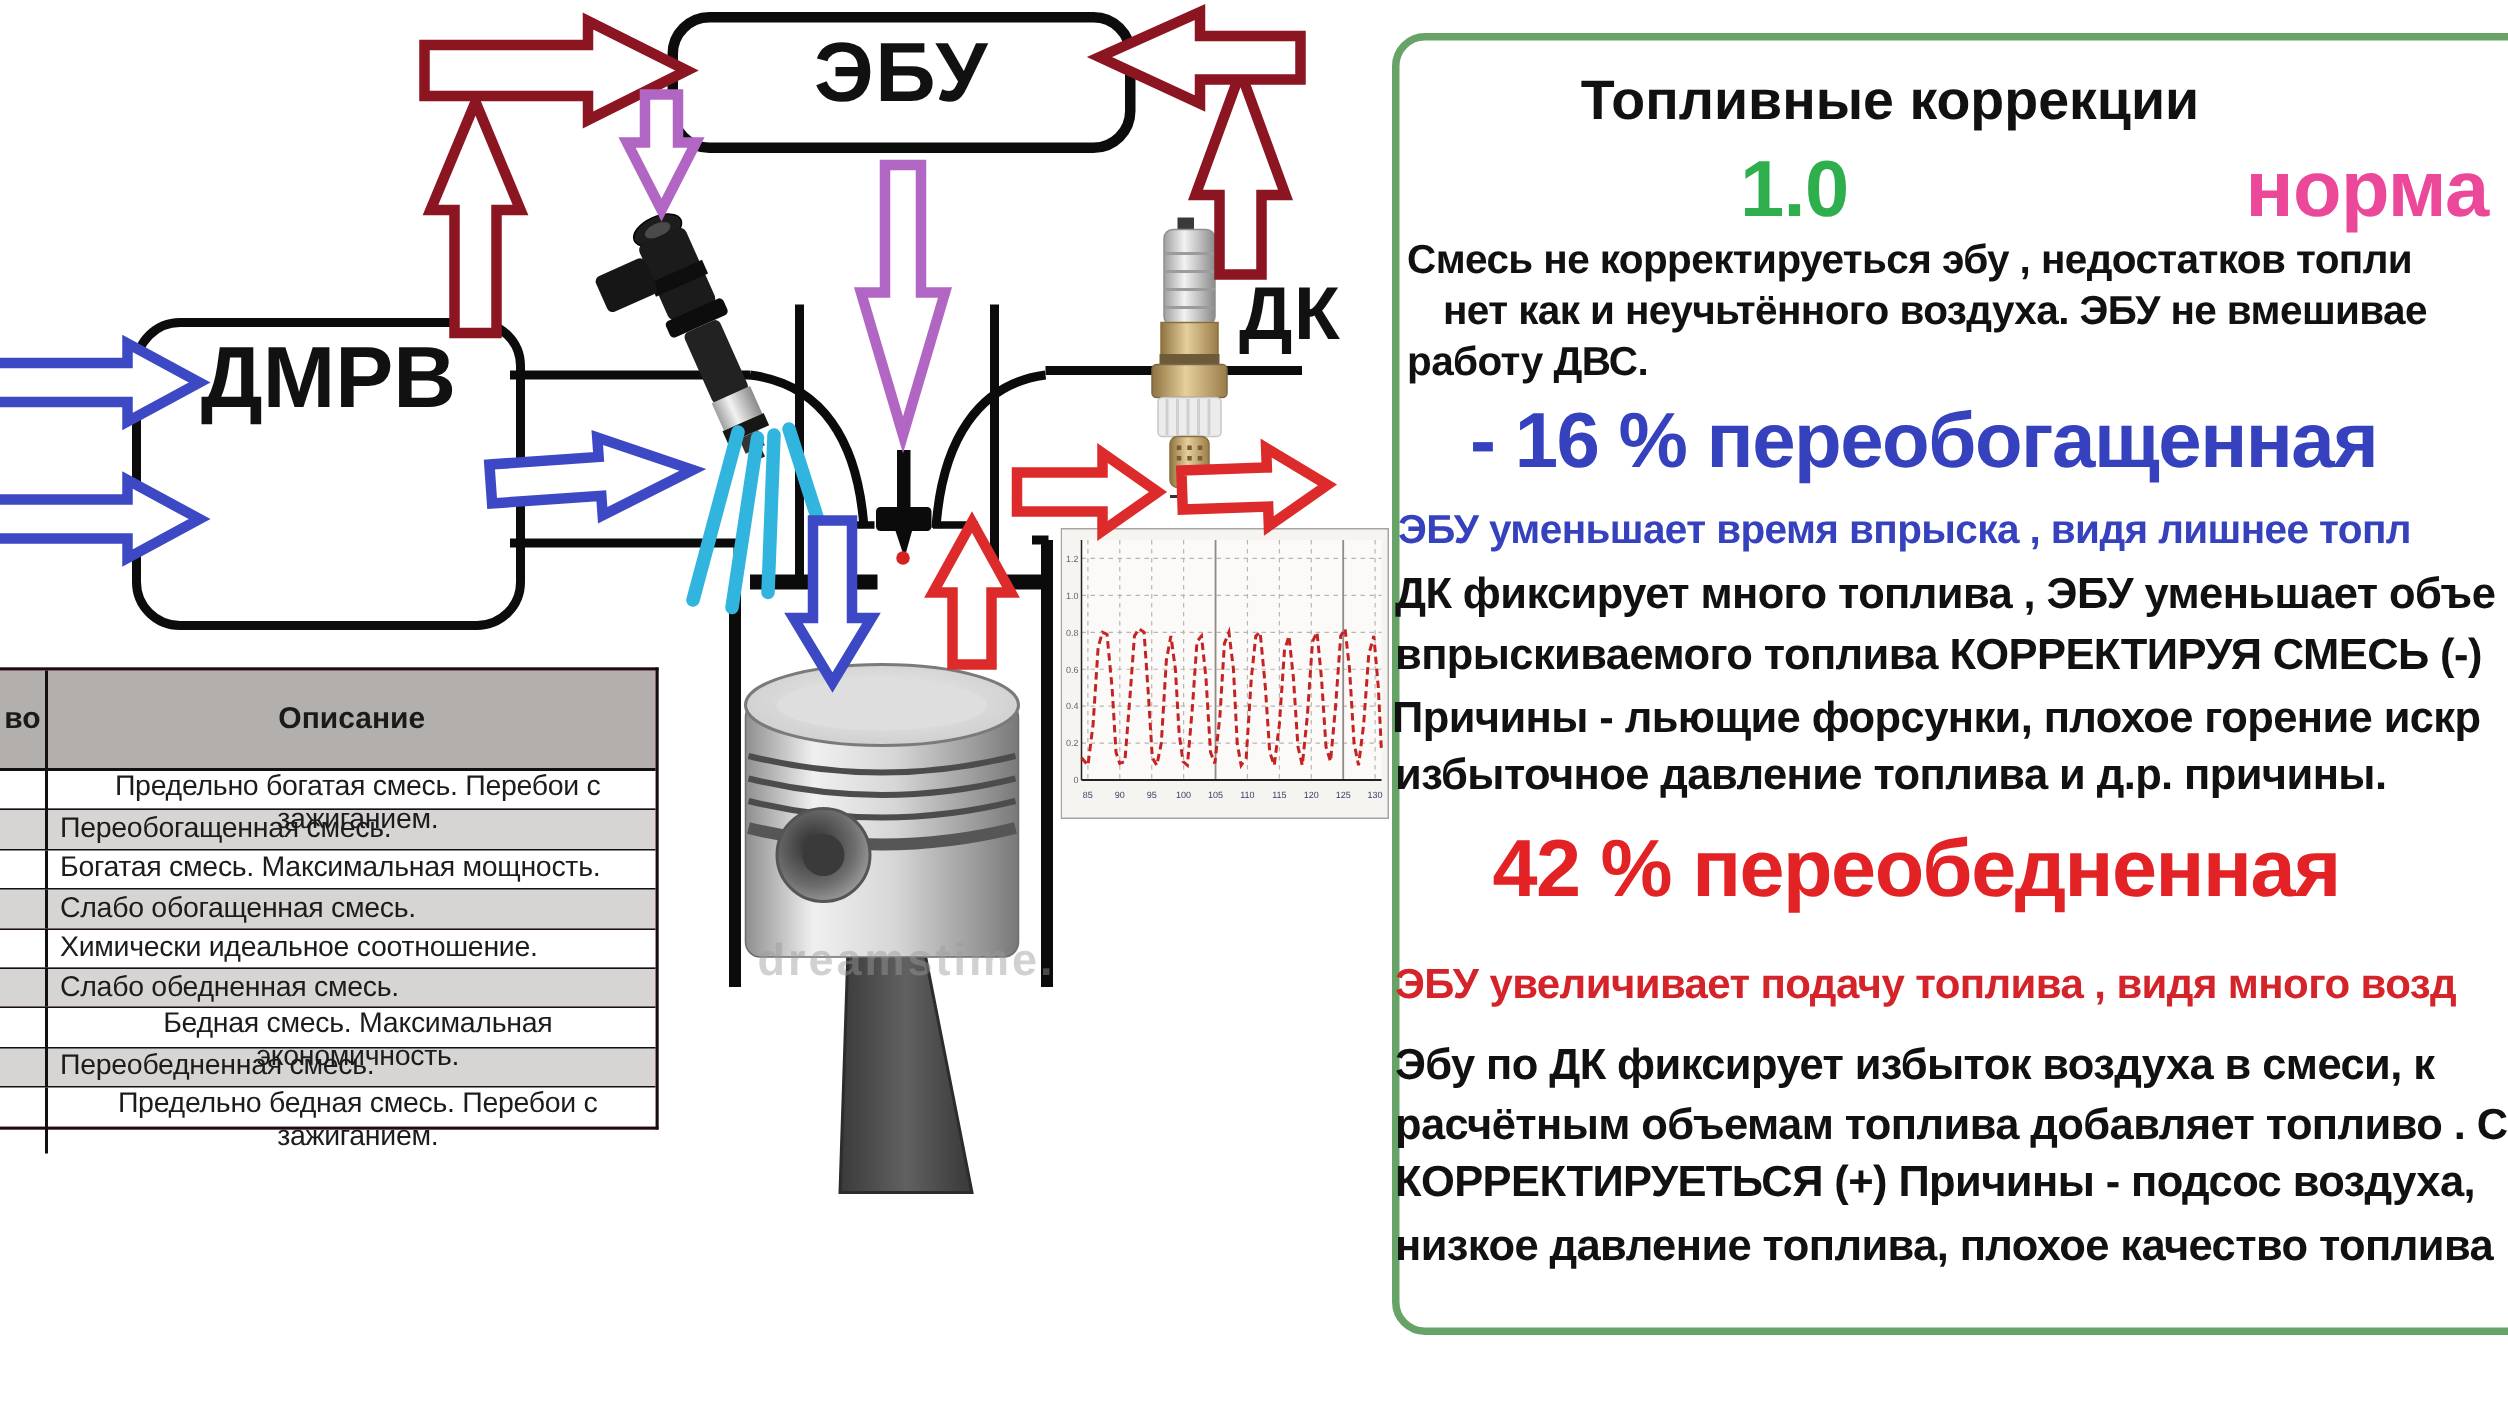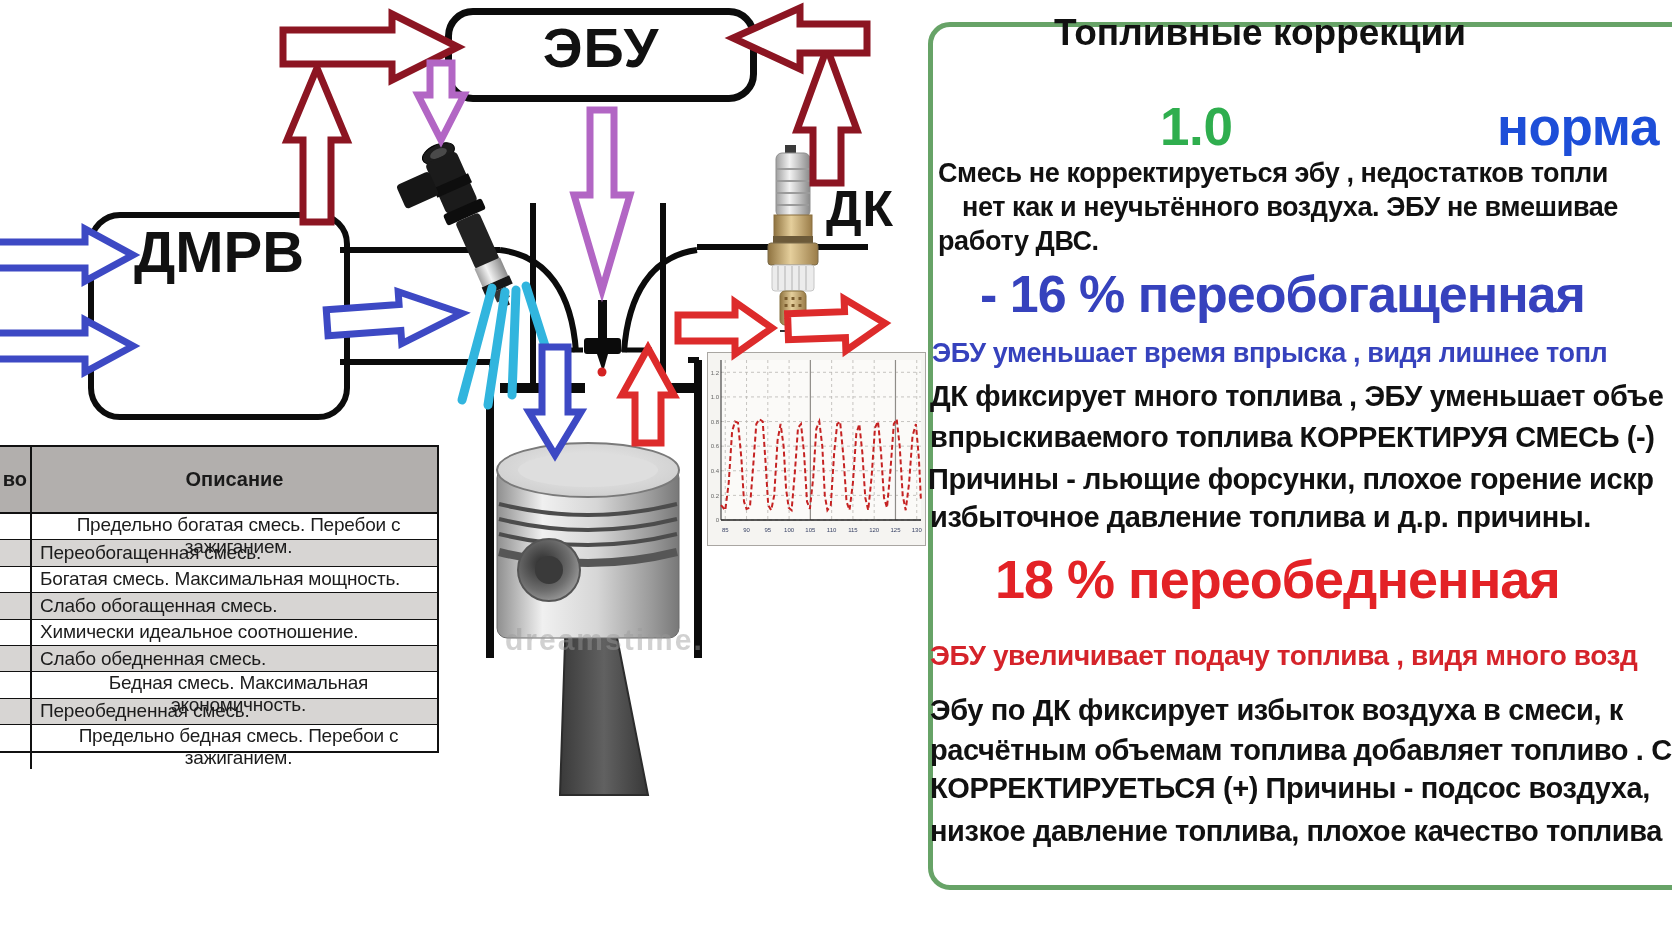--- a/index.html
+++ b/index.html
@@ -22,23 +22,23 @@
   .trow:first-child{border-top:none;}
   .trow.alt{background:#d7d5d3;}
   .tc1{border-right:2px solid #111;}
   .tc2{display:flex;align-items:center;padding-left:8px;font-size:19px;color:#1c1c1c;letter-spacing:-0.2px;text-align:center;}
   
   .lambda-chart{position:absolute;left:707px;top:352px;width:219px;height:194px;}
   
   .fuel-panel{position:absolute;left:928px;top:22px;width:880px;height:858px;background:#fff;
               border:5px solid #67a367;border-radius:22px;}
   .pline{position:absolute;white-space:nowrap;font-weight:700;color:#111;letter-spacing:-0.4px;}
-  .p-title{left:940px;top:12px;width:640px;text-align:center;font-size:37px;letter-spacing:0;}
+  .p-title{left:940px;top:46px;width:640px;text-align:center;font-size:37px;letter-spacing:0;}
   .p-norm-val{left:1160px;top:96px;font-size:53px;color:#2fae4e;}
-  .p-norm-lab{left:1497px;top:96px;font-size:53px;color:#1d4ed8;}
+  .p-norm-lab{left:1497px;top:96px;font-size:53px;color:#ec4899;}
   .p-a1{left:938px;top:158px;font-size:27px;}
   .p-a2{left:938px;top:192px;font-size:27px;margin-left:24px;}
   .p-a3{left:938px;top:226px;font-size:27px;}
   .p-bh{left:980px;top:264px;font-size:52px;color:#3642bd;letter-spacing:-1px;}
   .p-b1{left:932px;top:338px;font-size:27px;color:#3642bd;}
   .p-b2{left:930px;top:380px;font-size:29px;}
   .p-b3{left:930px;top:421px;font-size:29px;}
   .p-b4{left:928px;top:463px;font-size:29px;}
   .p-b5{left:930px;top:501px;font-size:29px;}
   .p-ch{left:995px;top:548px;font-size:54px;color:#e32226;letter-spacing:-1px;}
@@ -161,21 +161,21 @@
   <div class="pline p-norm-lab">норма</div>
   <div class="pline p-a1">Смесь не корректируеться эбу , недостатков топли</div>
   <div class="pline p-a2">нет как и неучьтённого воздуха. ЭБУ не вмешивае</div>
   <div class="pline p-a3">работу ДВС.</div>
   <div class="pline p-bh">- 16 % переобогащенная</div>
   <div class="pline p-b1">ЭБУ уменьшает время впрыска , видя лишнее топл</div>
   <div class="pline p-b2">ДК фиксирует много топлива , ЭБУ уменьшает объе</div>
   <div class="pline p-b3">впрыскиваемого топлива КОРРЕКТИРУЯ СМЕСЬ  (-)</div>
   <div class="pline p-b4">Причины - льющие форсунки, плохое горение искр</div>
   <div class="pline p-b5">избыточное давление топлива и д.р. причины.</div>
-  <div class="pline p-ch">18 %  переобедненная</div>
+  <div class="pline p-ch">42 %  переобедненная</div>
   <div class="pline p-c1">ЭБУ увеличивает подачу топлива , видя много возд</div>
   <div class="pline p-c2">Эбу по ДК фиксирует избыток воздуха в смеси, к</div>
   <div class="pline p-c3">расчётным объемам топлива добавляет топливо . С</div>
   <div class="pline p-c4">КОРРЕКТИРУЕТЬСЯ (+)  Причины - подсос воздуха,</div>
   <div class="pline p-c5">низкое давление топлива, плохое качество топлива</div>
 
   <svg class="overlay" width="1672" height="942" viewBox="0 0 1672 942">
     <defs>
       <linearGradient id="silverH" x1="0" y1="0" x2="1" y2="0">
         <stop offset="0" stop-color="#8f8f8f"></stop>

